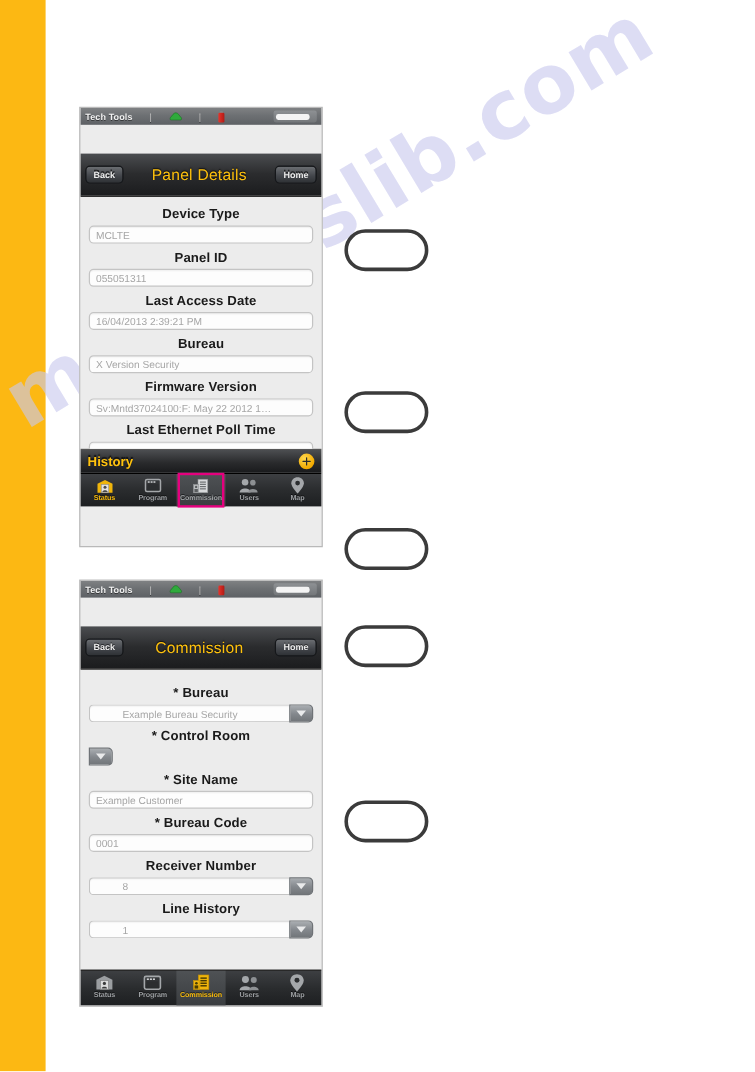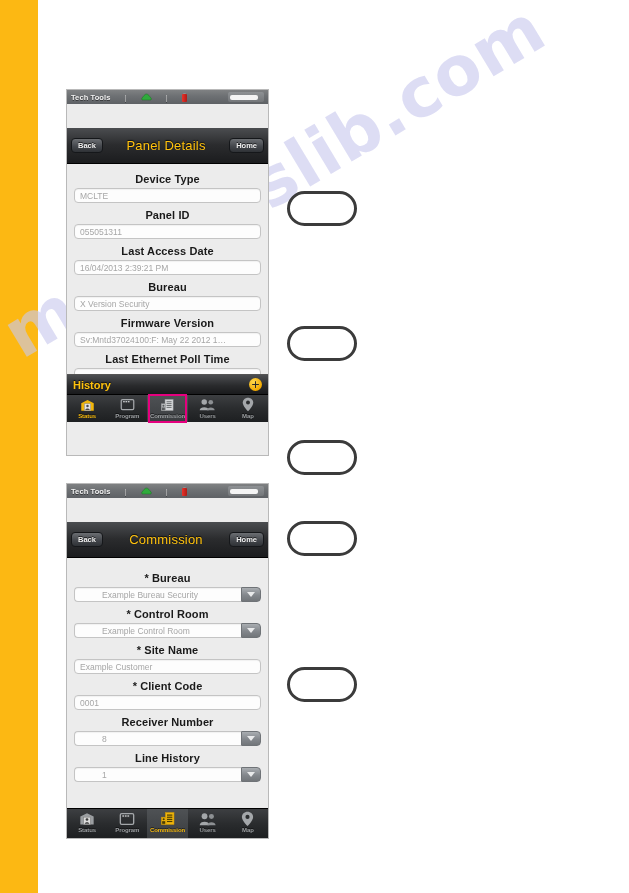--- a/index.html
+++ b/index.html
@@ -420,32 +420,31 @@
       <div class="field-label">* Bureau</div>
       <div class="field-wrap">
         <div class="tinput has-drop">Example Bureau Security</div>
         <div class="dropbtn">
             <span class="caret"></span>
           </div>
       </div>
 
       <div class="field-label">* Control Room</div>
       <div class="field-wrap">
-        <div class="tinput has-drop">Example Control Room</div>
         <div class="dropbtn">
             <span class="caret"></span>
           </div>
       </div>
 
       <div class="field-label">* Site Name</div>
       <div class="field-wrap">
         <div class="tinput">Example Customer</div>
       </div>
 
-      <div class="field-label">* Client Code</div>
+      <div class="field-label">* Bureau Code</div>
       <div class="field-wrap">
         <div class="tinput">0001</div>
       </div>
 
       <div class="field-label">Receiver Number</div>
       <div class="field-wrap">
         <div class="tinput has-drop">8</div>
         <div class="dropbtn">
             <span class="caret"></span>
           </div>

